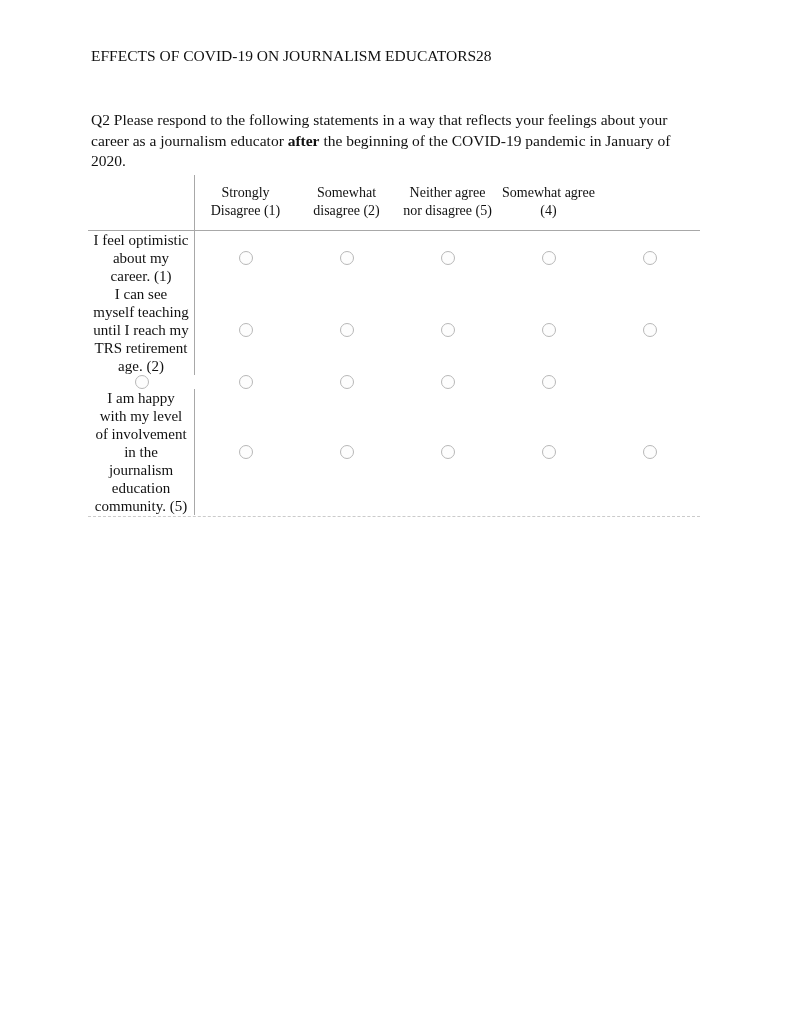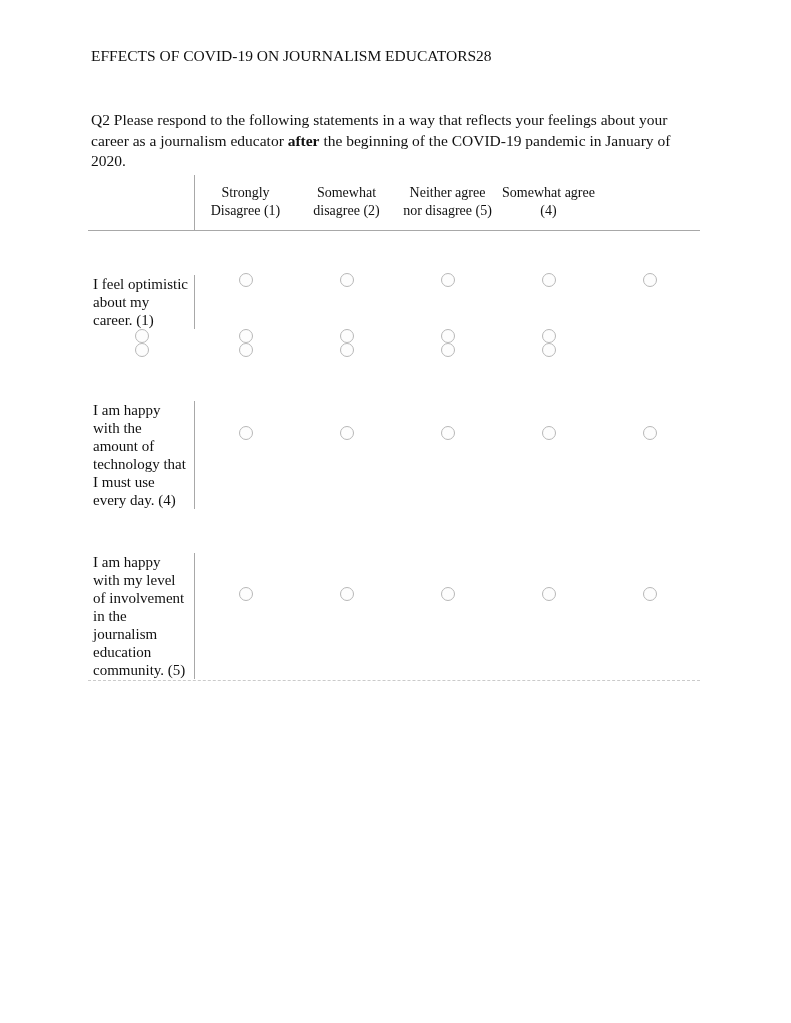--- a/index.html
+++ b/index.html
@@ -59,25 +59,24 @@
     align-items: center;
     justify-content: center;
     text-align: center;
     font-size: 14px;
     line-height: 18px;
     padding: 2px 3px;
     font-family: Liberation Serif, serif;
   }
   .row-label {
     border-right: 1px solid var(--line, #a8a8a8);
-    text-align: left;
+    text-align: center;
     font-size: 15px;
     line-height: 18px;
     padding: 0 5px;
-    margin-top: 44px;
   }
   .radio-cell {
     display: flex;
     align-items: center;
     justify-content: center;
   }
   .radio {
     display: block;
     width: 14px;
     height: 14px;
@@ -121,55 +120,38 @@
     <span class="radio"></span>
   </div>
             <div class="radio-cell">
     <span class="radio"></span>
   </div>
             <div class="radio-cell">
     <span class="radio"></span>
   </div>
           </div>
           <div class="matrix-row">
+    <div class="row-label">I can see myself teaching until I reach my TRS retirement age. (2)</div>
   <div class="radio-cell">
     <span class="radio"></span>
   </div>
             <div class="radio-cell">
     <span class="radio"></span>
   </div>
             <div class="radio-cell">
     <span class="radio"></span>
   </div>
             <div class="radio-cell">
     <span class="radio"></span>
   </div>
             <div class="radio-cell">
     <span class="radio"></span>
   </div>
           </div>
           <div class="matrix-row">
-  <div class="radio-cell">
-    <span class="radio"></span>
-  </div>
-            <div class="radio-cell">
-    <span class="radio"></span>
-  </div>
-            <div class="radio-cell">
-    <span class="radio"></span>
-  </div>
-            <div class="radio-cell">
-    <span class="radio"></span>
-  </div>
-            <div class="radio-cell">
-    <span class="radio"></span>
-  </div>
-          </div>
-          <div class="matrix-row">
-    <div class="row-label">I am happy with the amount of technology that I must use every day. (4)</div>
   <div class="radio-cell">
     <span class="radio"></span>
   </div>
             <div class="radio-cell">
     <span class="radio"></span>
   </div>
             <div class="radio-cell">
     <span class="radio"></span>
   </div>
             <div class="radio-cell">

